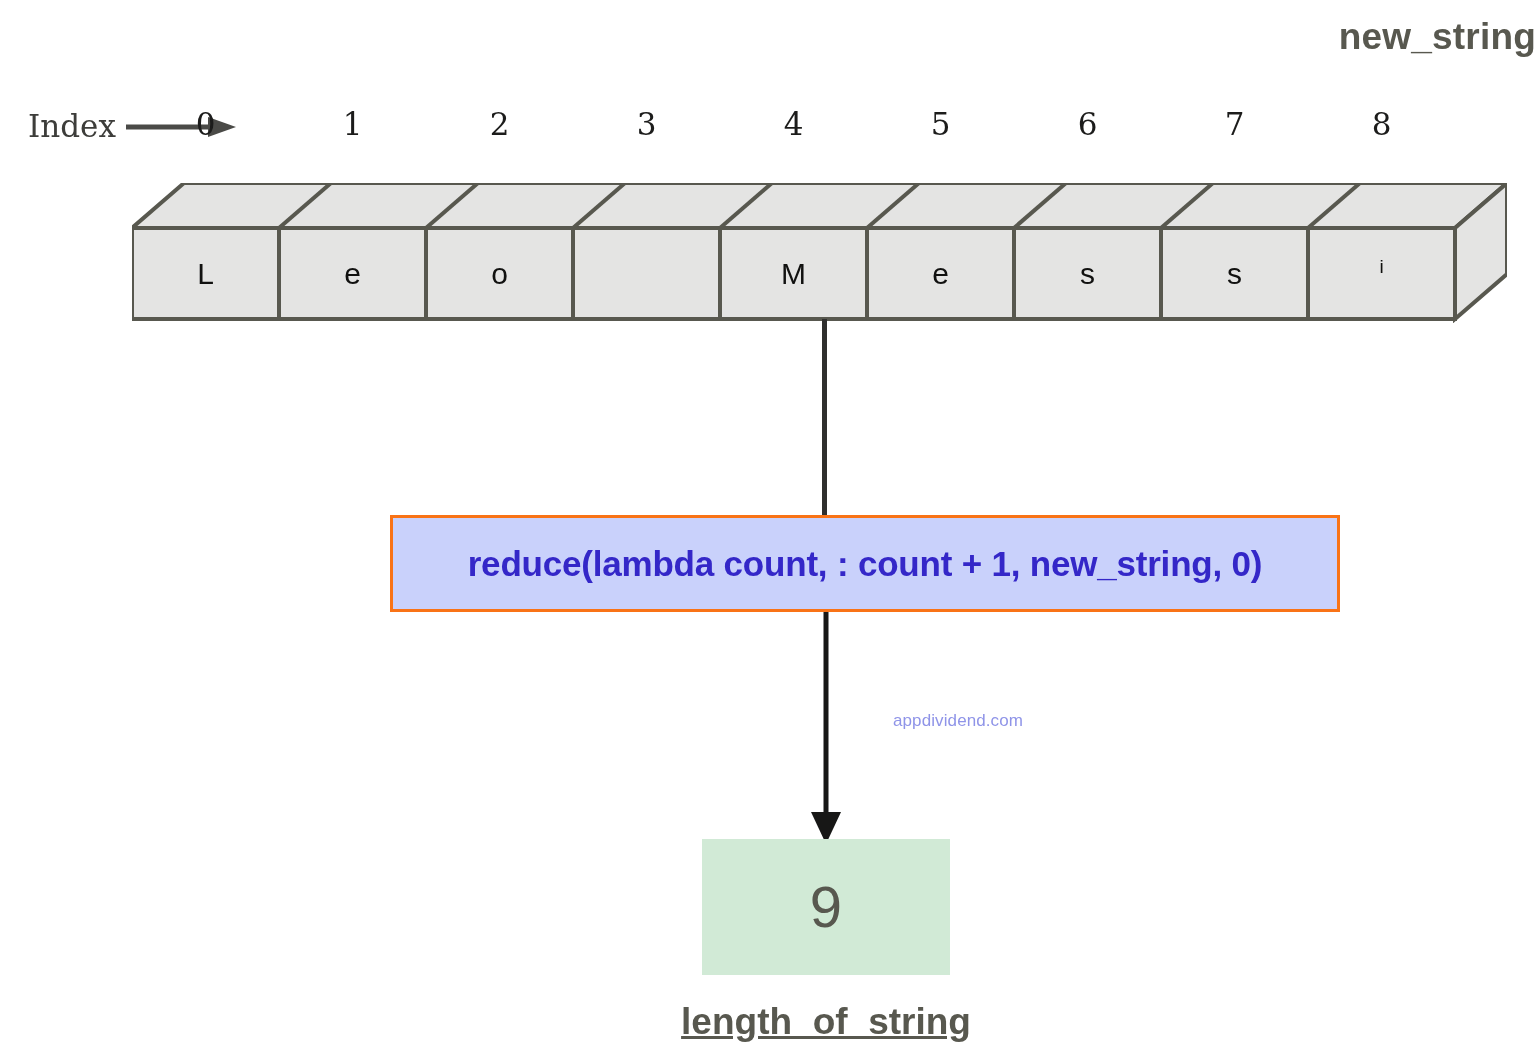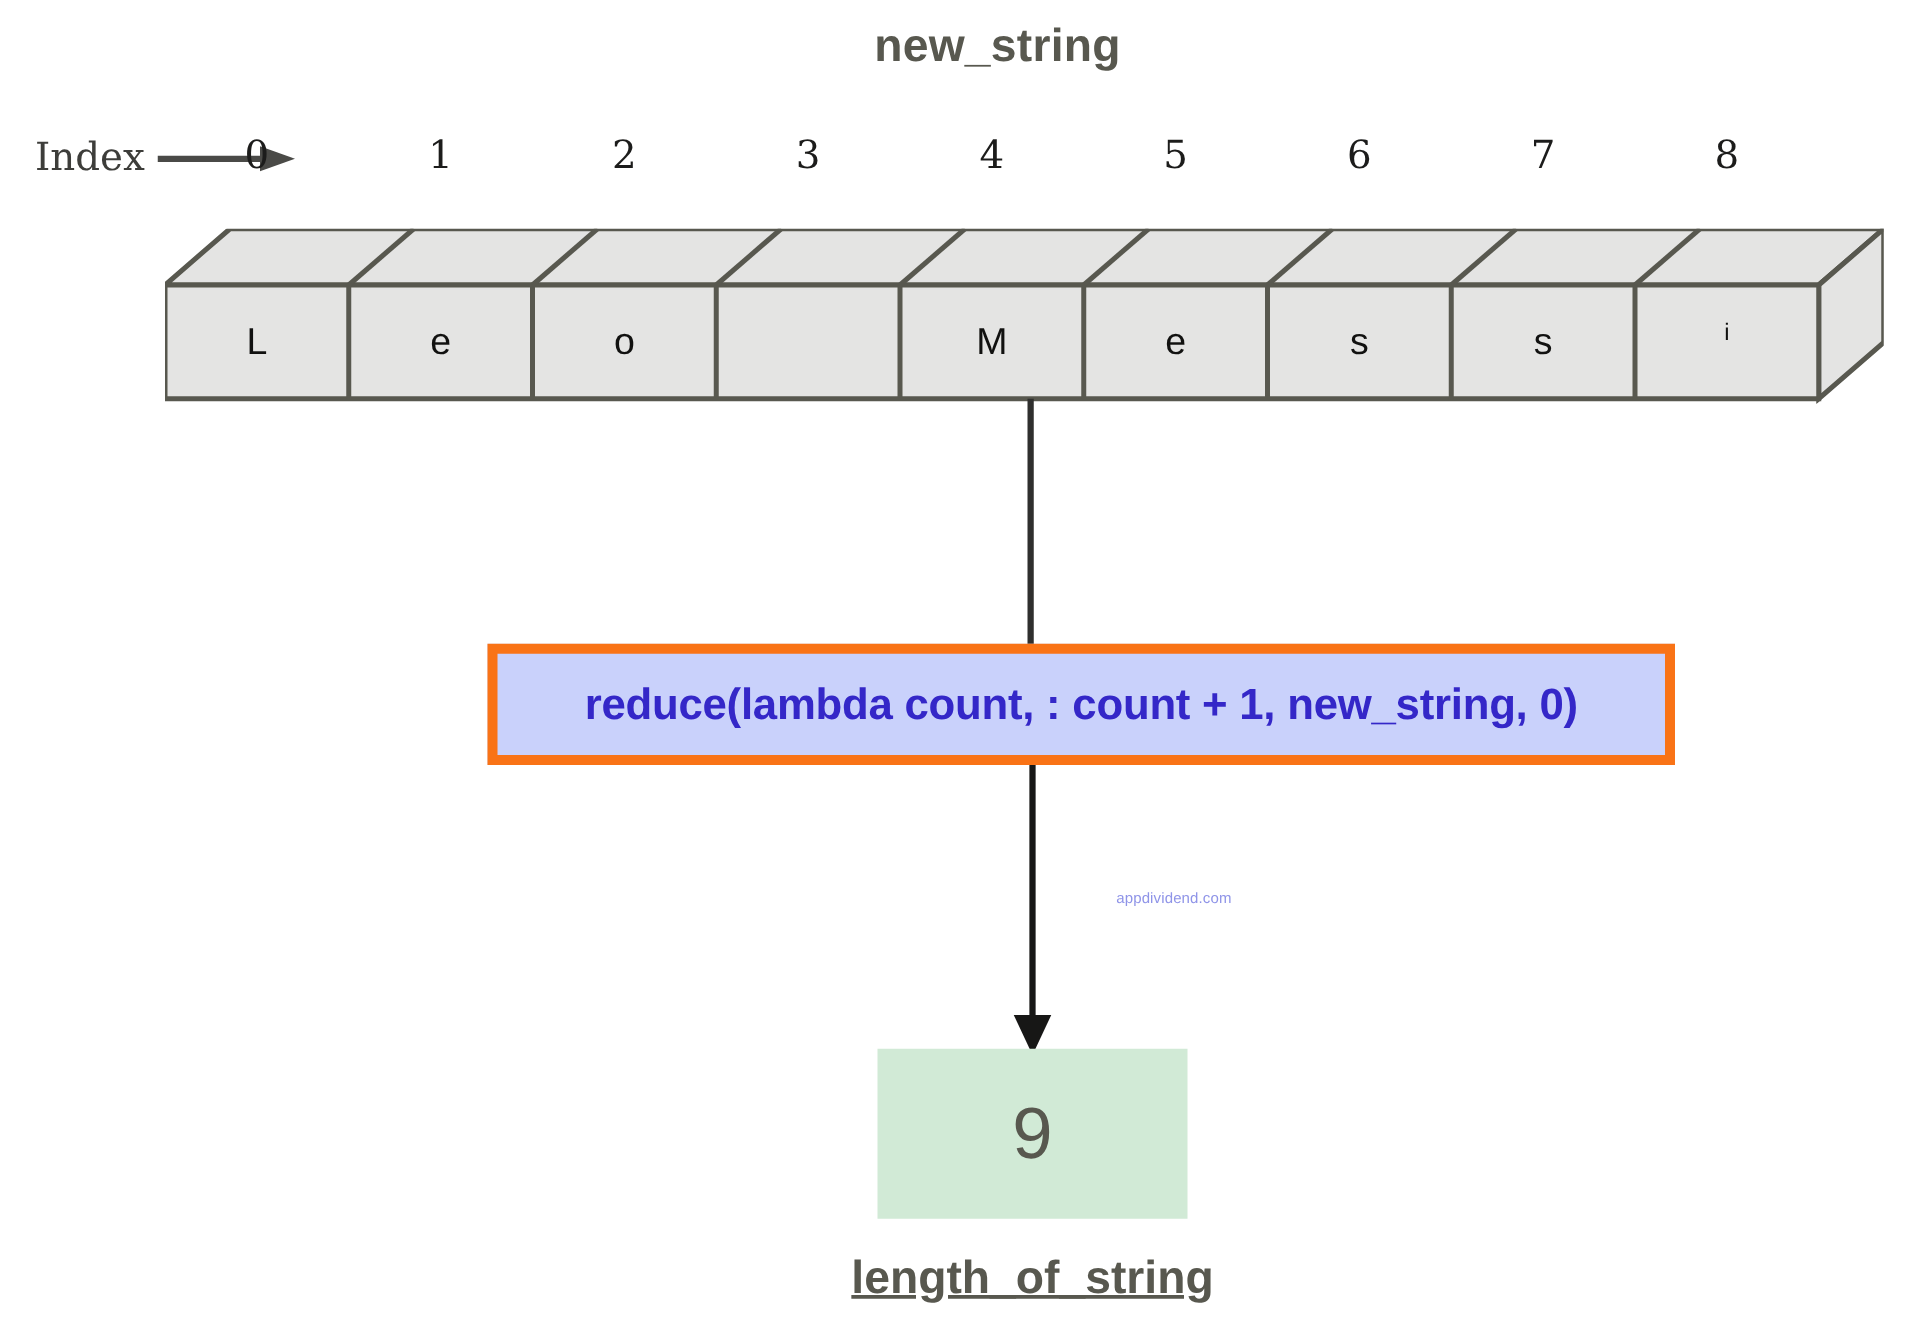--- a/index.html
+++ b/index.html
@@ -15,21 +15,21 @@
     font-family: "Liberation Sans", sans-serif;
     color: #4a4a47;
   }
 
   
   #title {
     position: absolute;
     left: 0;
     top: 16px;
     width: 1536px;
-    text-align: center;
+    text-align: right;
     font-size: 37px;
     font-weight: bold;
     color: #58584f;
     letter-spacing: 0.2px;
   }
   #title-inner { display: inline-block; margin-left: 60px; }
 
   
   #index-label {
     position: absolute;
@@ -107,40 +107,40 @@
   }
 
   
   #reduce-box {
     position: absolute;
     left: 390px;
     top: 515px;
     width: 950px;
     height: 97px;
     background: #c9d1fb;
-    border: 8px solid #f97316;
+    border: 3px solid #f97316;
     box-sizing: border-box;
     display: flex;
     align-items: center;
     justify-content: center;
   }
   #reduce-text {
     font-size: 35px;
     font-weight: bold;
     color: #3427c8;
     white-space: nowrap;
     letter-spacing: -0.2px;
   }
 
   
   #watermark {
     position: absolute;
     left: 893px;
     top: 711px;
-    font-size: 12px;
+    font-size: 17px;
     color: #8f94e8;
     letter-spacing: 0.1px;
   }
 
   
   #conn-bottom {
     position: absolute;
     left: 806px;
     top: 612px;
     width: 40px;

